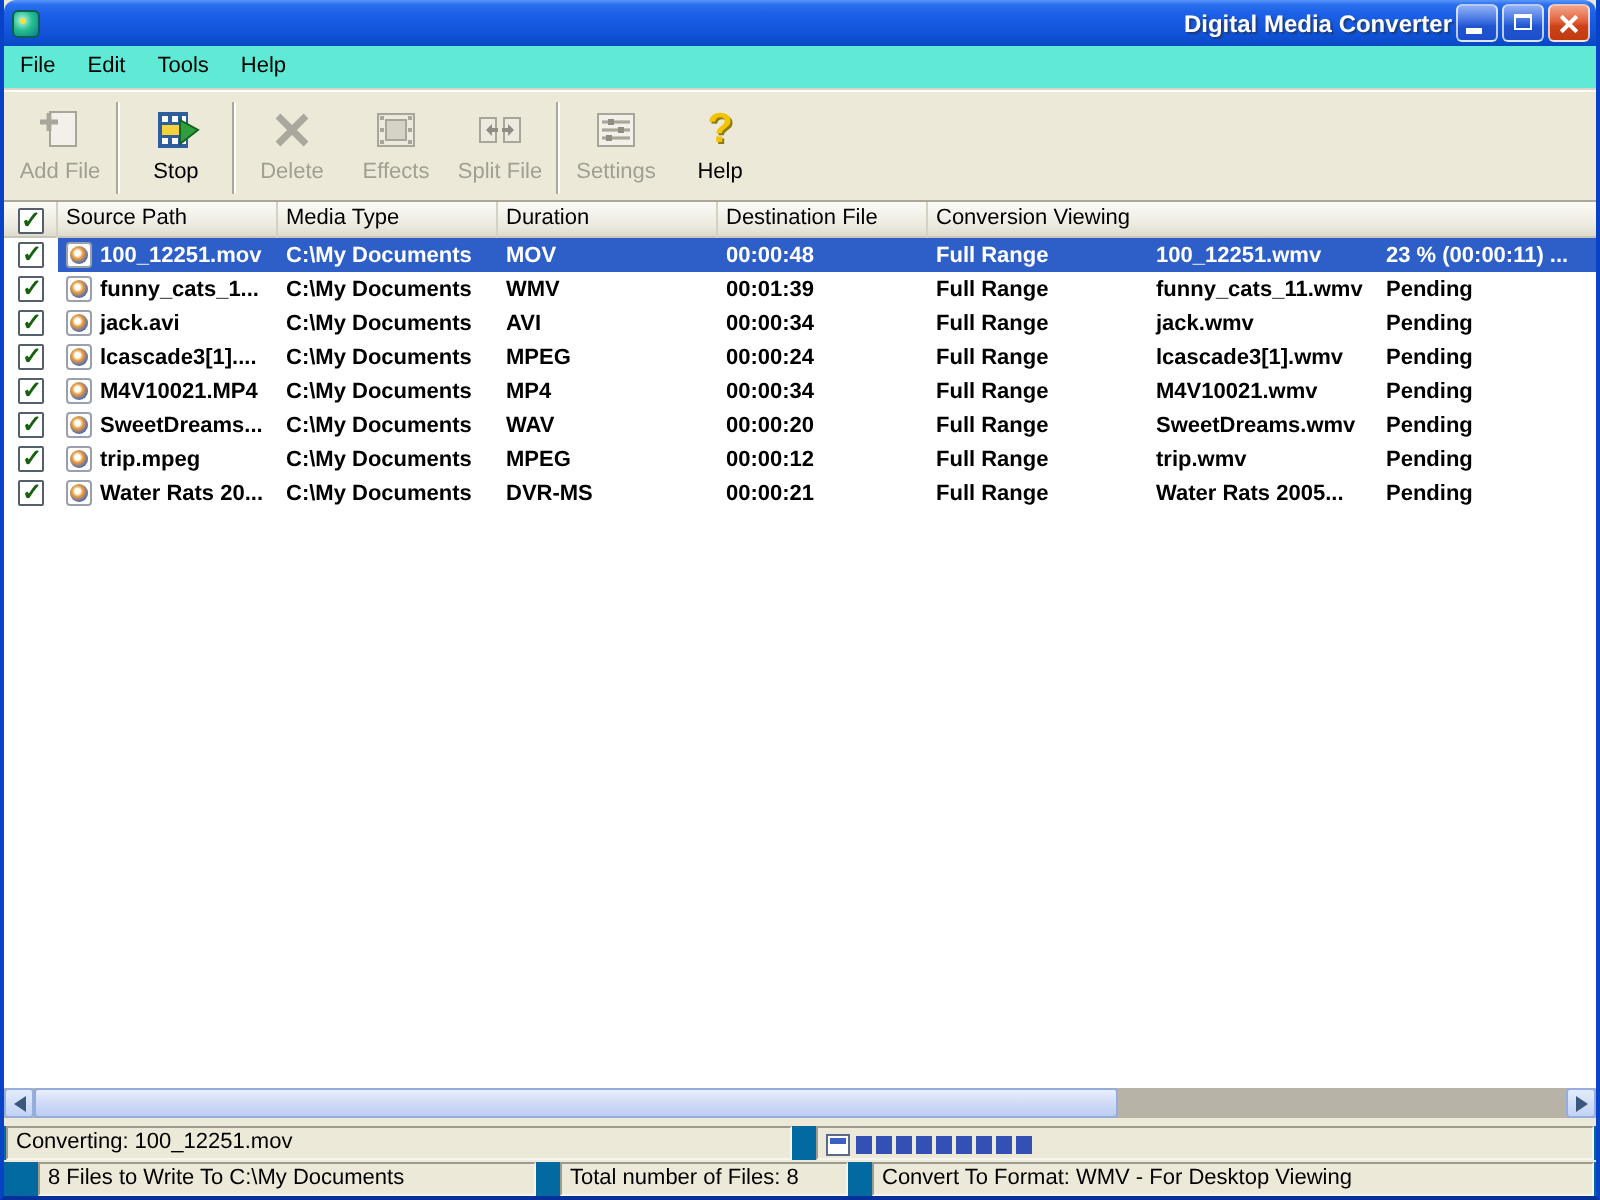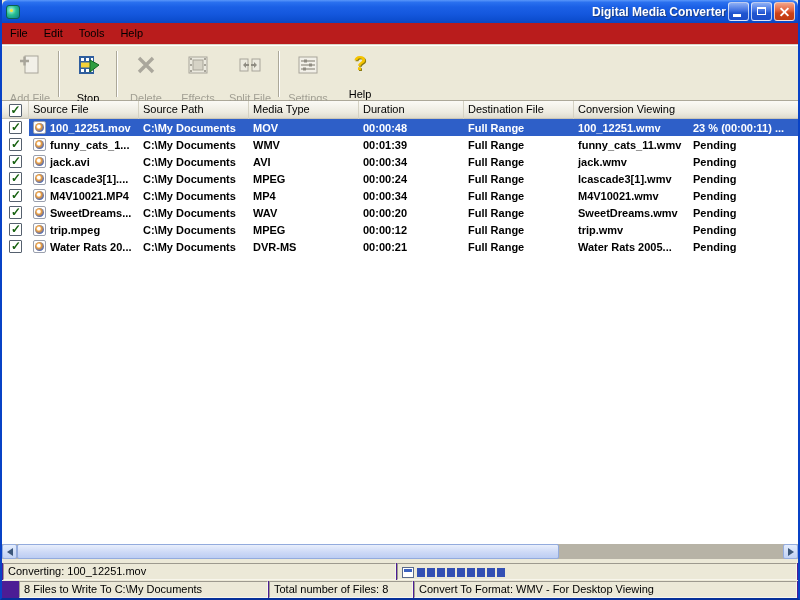--- a/index.html
+++ b/index.html
@@ -21,31 +21,31 @@
   .tb-btn { width: 21px; height: 19px; margin-left: 2px; border: 1px solid rgba(255,255,255,.7); border-radius: 3px;
     background: linear-gradient(180deg,#8fb0f5 0%,#3e6fe0 45%,#2055cf 60%,#1b4ecb 100%);
     position: relative; cursor: default; }
   .tb-btn.close-btn { background: linear-gradient(180deg,#f3a489 0%,#e2603a 45%,#cc4218 60%,#c03a10 100%); }
   .glyph-min { position: absolute; left: 4px; bottom: 3px; width: 8px; height: 3px; background: #fff; }
   .glyph-max { position: absolute; left: 5px; top: 4px; width: 9px; height: 8px; border: 1px solid #fff; border-top: 2px solid #fff; }
   .glyph-close-a, .glyph-close-b { position: absolute; left: 4px; top: 8px; width: 11px; height: 2px; background: #fff; }
   .glyph-close-a { transform: rotate(45deg); } .glyph-close-b { transform: rotate(-45deg); }
 
   
-  .menubar { height: 34px; flex: 0 0 21px; background: #b91c1c; display: flex; align-items: center;
+  .menubar { height: 34px; flex: 0 0 21px; background: #5eead4; display: flex; align-items: center;
     border-bottom: 1px solid #d9d5c4; }
   .menu-item { padding: 0 8px; line-height: 21px; cursor: default; }
 
   
   .toolbar { height: 56px; flex: 0 0 56px; background: #ECE9D8; display: flex; align-items: flex-start;
     padding: 3px 0 0 2px; border-top: 1px solid #fff; border-bottom: 1px solid #aca899; }
   .tool-btn { width: 52px; height: 50px; display: flex; flex-direction: column; align-items: center;
     justify-content: flex-start; padding-top: 2px; border: 1px solid transparent; border-radius: 2px; cursor: default; }
   .tool-btn .icon { width: 26px; height: 26px; display: flex; align-items: center; justify-content: center; }
-  .tool-btn .lbl { margin-top: 14px; font-size: 11px; color: #000; white-space: nowrap; }
+  .tool-btn .lbl { margin-top: 2px; font-size: 11px; color: #000; white-space: nowrap; }
   .tool-btn.disabled .lbl { color: #a19f93; }
   .tool-sep { width: 2px; height: 46px; margin: 2px 2px 0 2px;
     border-left: 1px solid #aca899; border-right: 1px solid #fff; }
   .help-q { font-size: 21px; font-weight: bold; color: #f5c400; text-shadow: 1px 1px 0 #8a7a10; line-height: 22px; }
 
   
   .listview { flex: 1; display: flex; flex-direction: column; background: #fff; overflow: hidden; }
   .lv-grid { display: grid; grid-template-columns: 27px 110px 110px 110px 105px 110px 115px 1fr; }
   .lv-header { flex: 0 0 18px; height: 18px; background: linear-gradient(180deg,#fbfaf6 0%,#eceadf 70%,#dedbcd 100%);
     border-bottom: 1px solid #c8c5b8; }
@@ -70,21 +70,21 @@
   .sb-btn { position: absolute; top: 0; width: 15px; height: 15px; background: linear-gradient(180deg,#e3ecfd,#c1d2f4);
     border: 1px solid #95addf; border-radius: 2px; display: flex; align-items: center; justify-content: center; }
   .sb-left { left: 0; } .sb-right { right: 0; }
   .tri-left { width: 0; height: 0; border-style: solid; border-width: 4px 6px 4px 0; border-color: transparent #3b577a transparent transparent; }
   .tri-right { width: 0; height: 0; border-style: solid; border-width: 4px 0 4px 6px; border-color: transparent transparent transparent #3b577a; }
   .sb-thumb { position: absolute; left: 15px; top: 0; width: 542px; height: 15px;
     background: linear-gradient(180deg,#e9effc 0%,#cdd9f6 55%,#bccdf3 100%); border: 1px solid #93abdd; border-radius: 2px; }
 
   
   .status-gap { flex: 0 0 4px; background: #ECE9D8; }
-  .statusbar { flex: 0 0 17px; height: 17px; background: #4c1d95; display: flex; gap: 1px; padding: 0 1px; }
+  .statusbar { flex: 0 0 17px; height: 17px; background: #0369a1; display: flex; gap: 12px; padding: 0 1px; }
   .panel { border: 1px solid; border-color: #9d9a8f #f8f6ec #f8f6ec #9d9a8f; background: #ECE9D8;
     padding: 1px 4px 0 4px; white-space: nowrap; overflow: hidden; line-height: 13px; }
   .sb1-left { flex: 0 0 393px; }
   .sb1-right { flex: 1; display: flex; align-items: center; gap: 3px; }
   .sb2-a { flex: 0 0 249px; margin-left: 16px; } .sb2-b { flex: 0 0 144px; } .sb2-c { flex: 1; }
   .bar-divider { flex: 0 0 1px; background: #ECE9D8; }
   .prog-icon { width: 12px; height: 11px; border: 1px solid #5a6a8a; background: #fff; position: relative; flex: 0 0 12px; }
   .prog-icon::after { content:''; position: absolute; left: 1px; top: 1px; width: 8px; height: 3px; background: #3b62c0; }
   .psegs { display: flex; gap: 2px; align-items: center; }
   .pseg { width: 8px; height: 9px; background: #3350b4; }
@@ -202,21 +202,20 @@
         </span>
       <span class="lbl">Help</span>
     </div>
   </div>
 
   <div class="listview">
     <div class="lv-header lv-grid">
       <div class="hcell check-cell cell" style="padding:0; justify-content:center; height:18px;">
         <div class="xp-check checked"></div>
       </div>
-      <div class="hcell">Source File</div>
       <div class="hcell">Source Path</div>
       <div class="hcell">Media Type</div>
       <div class="hcell">Duration</div>
       <div class="hcell">Destination File</div>
       <div class="hcell" style="border-right:none;">Conversion Viewing</div>
     </div>
 
     <div class="lv-body">
         <div class="lv-row lv-grid selected">
     <div class="cell check-cell">

